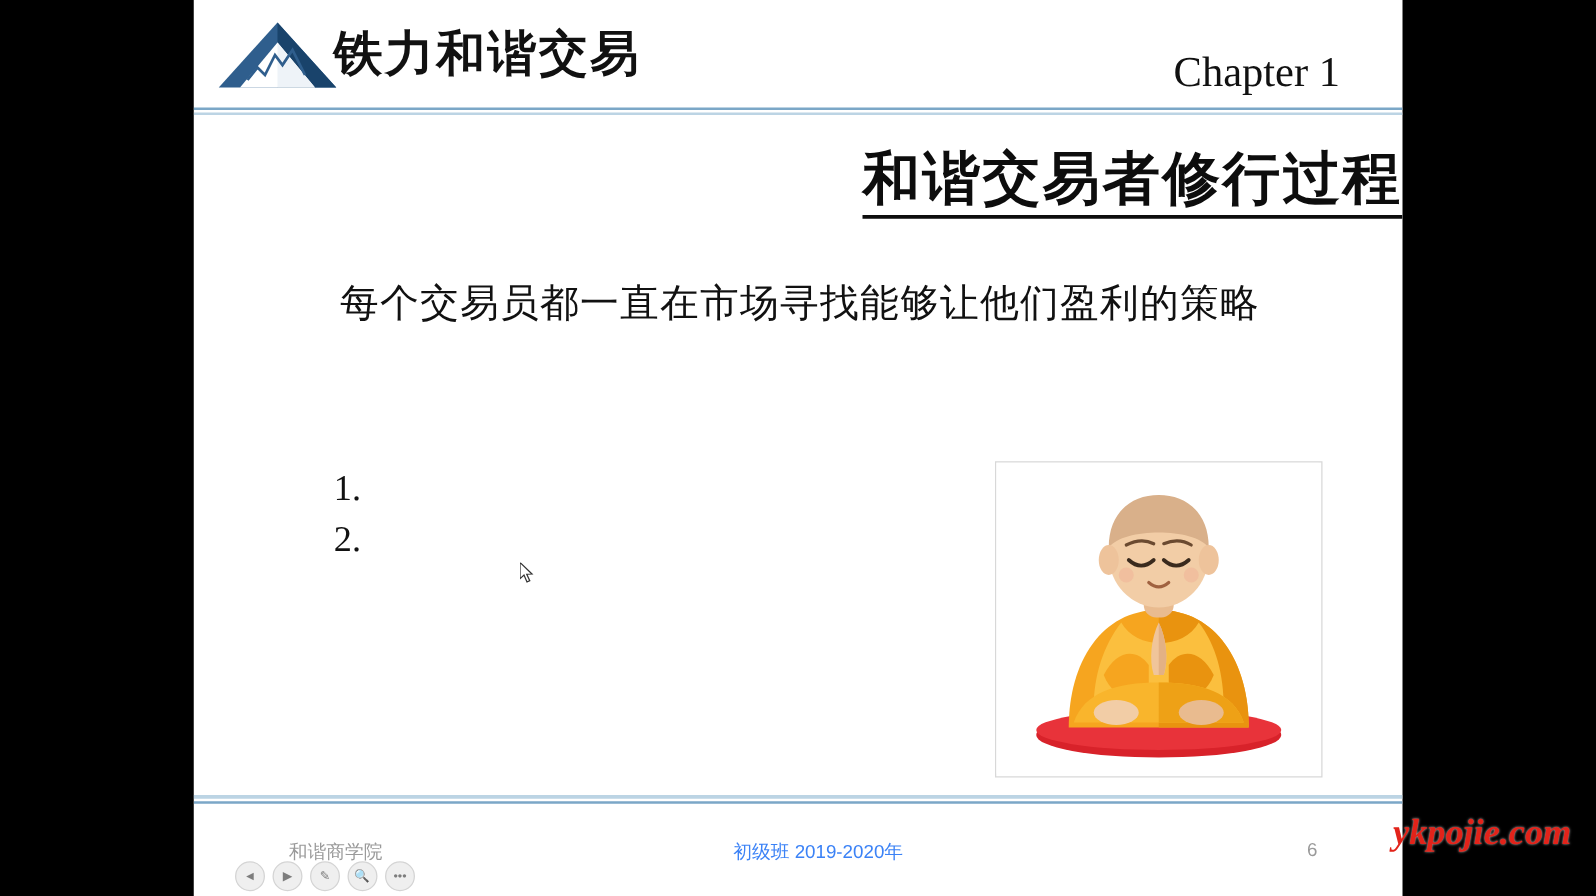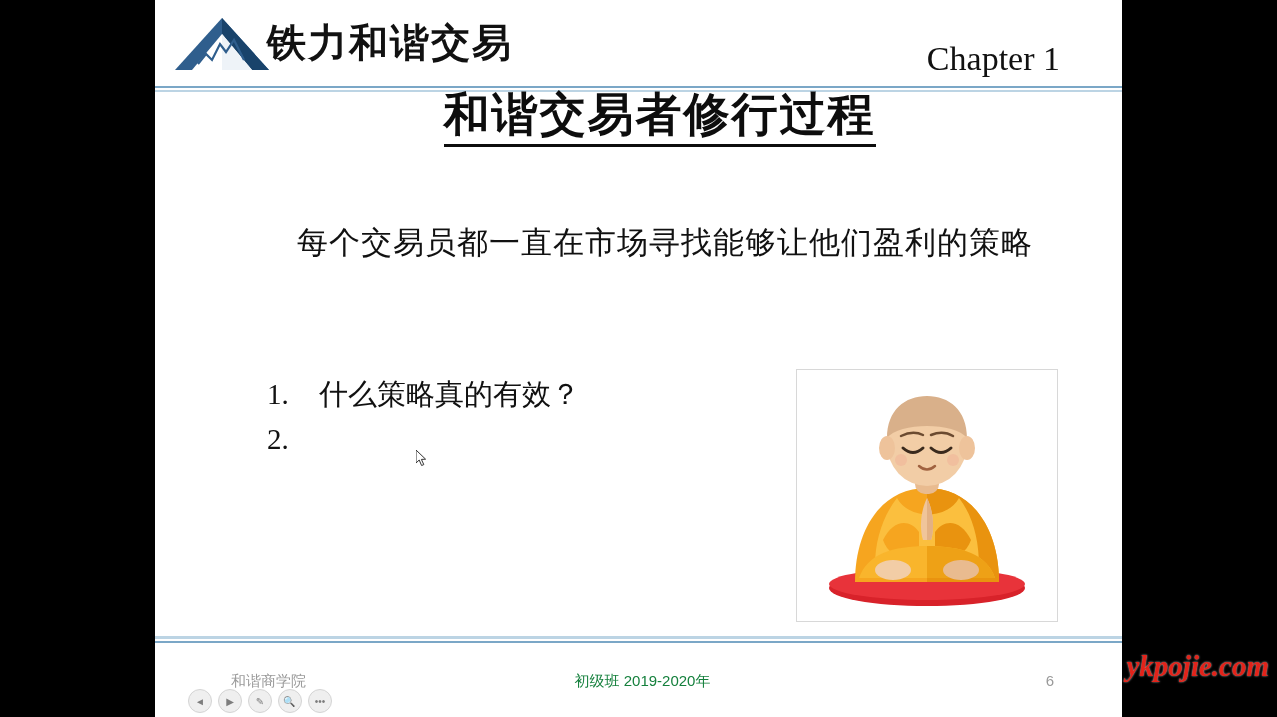--- a/index.html
+++ b/index.html
@@ -55,21 +55,21 @@
     font-family: "Liberation Serif", serif;
     font-weight: bold;
     font-size: 39px;
     letter-spacing: 2px;
     color: #111111;
     white-space: nowrap;
   }
 
   .chapter-label {
     position: absolute;
-    right: 62px;
+    right: 50px;
     top: 40px;
     font-family: "Liberation Serif", serif;
     font-size: 34px;
     color: #111111;
     white-space: nowrap;
   }
 
   
   .rule-top {
     position: absolute;
@@ -100,44 +100,43 @@
     background: #bcd4e4;
   }
   .rule-bottom .line-b {
     position: absolute; left: 0; top: 5px; width: 100%; height: 2px;
     background: #7ba7c7;
   }
 
   .slide-title {
     position: absolute;
     left: 0;
-    top: 84px;
-    width: 967px;
-    text-align: center;
+    top: 112px;
+    width: 967px;
+    text-align: right;
     font-family: "Liberation Serif", serif;
     font-size: 46px;
     font-weight: bold;
     color: #0d0d0d;
     letter-spacing: 2px;
-    margin-left: 21px;
   }
   .slide-title span {
     border-bottom: 3px solid #0d0d0d;
     padding-bottom: 4px;
   }
 
   .body-line {
     position: absolute;
     font-family: "Liberation Serif", serif;
     font-size: 31px;
     color: #111111;
     letter-spacing: 1px;
     white-space: nowrap;
   }
-  .body-line.l1 { left: 117px; top: 222px; margin-left: 25px; }
+  .body-line.l1 { left: 117px; top: 222px; }
   .body-line.l2 { left: 117px; top: 298px; }
 
   .num-list {
     position: absolute;
     left: 112px;
     top: 375px;
     font-family: "Liberation Serif", serif;
     font-size: 29px;
     color: #111111;
   }
@@ -169,27 +168,27 @@
     position: absolute;
     left: 60px;
     top: 672px;
     font-family: "Liberation Sans", sans-serif;
     font-size: 15px;
     color: #9a9a9a;
     margin-left: 16px;
   }
   .footer-center {
     position: absolute;
-    left: 4px;
+    left: 16px;
     top: 672px;
     width: 967px;
     text-align: center;
     font-family: "Liberation Sans", sans-serif;
     font-size: 15px;
-    color: #15803d;
+    color: #3b82f6;
   }
   .footer-page {
     position: absolute;
     right: 68px;
     top: 672px;
     font-family: "Liberation Sans", sans-serif;
     font-size: 15px;
     color: #9a9a9a;
   }
 
@@ -211,21 +210,21 @@
     display: flex;
     align-items: center;
     justify-content: center;
     font-size: 10px;
     color: #7d7d7d;
   }
 
   
   .watermark {
     position: absolute;
-    right: 8px;
+    right: 20px;
     top: 650px;
     font-family: "Liberation Serif", serif;
     font-weight: bold;
     font-style: italic;
     font-size: 29px;
     color: #e2231a;
     letter-spacing: 0px;
     text-shadow: 0 0 2px rgba(255,255,255,0.8);
     white-space: nowrap;
   }
@@ -270,21 +269,20 @@
 
     <div class="slide-title">
       <span>和谐交易者修行过程</span>
     </div>
 
     <div class="body-line l1">每个交易员都一直在市场寻找能够让他们盈利的策略</div>
 
     <div class="num-list">
       <div class="num-item">
         <span class="idx">1.</span>
-        <span>什么策略真的有效？</span>
       </div>
       <div class="num-item">
         <span class="idx">2.</span>
       </div>
     </div>
 
     <div class="image-box">
       <svg width="258" height="249" viewBox="0 0 258 249">
         <rect x="0" y="0" width="258" height="249" fill="#ffffff"></rect>
 

